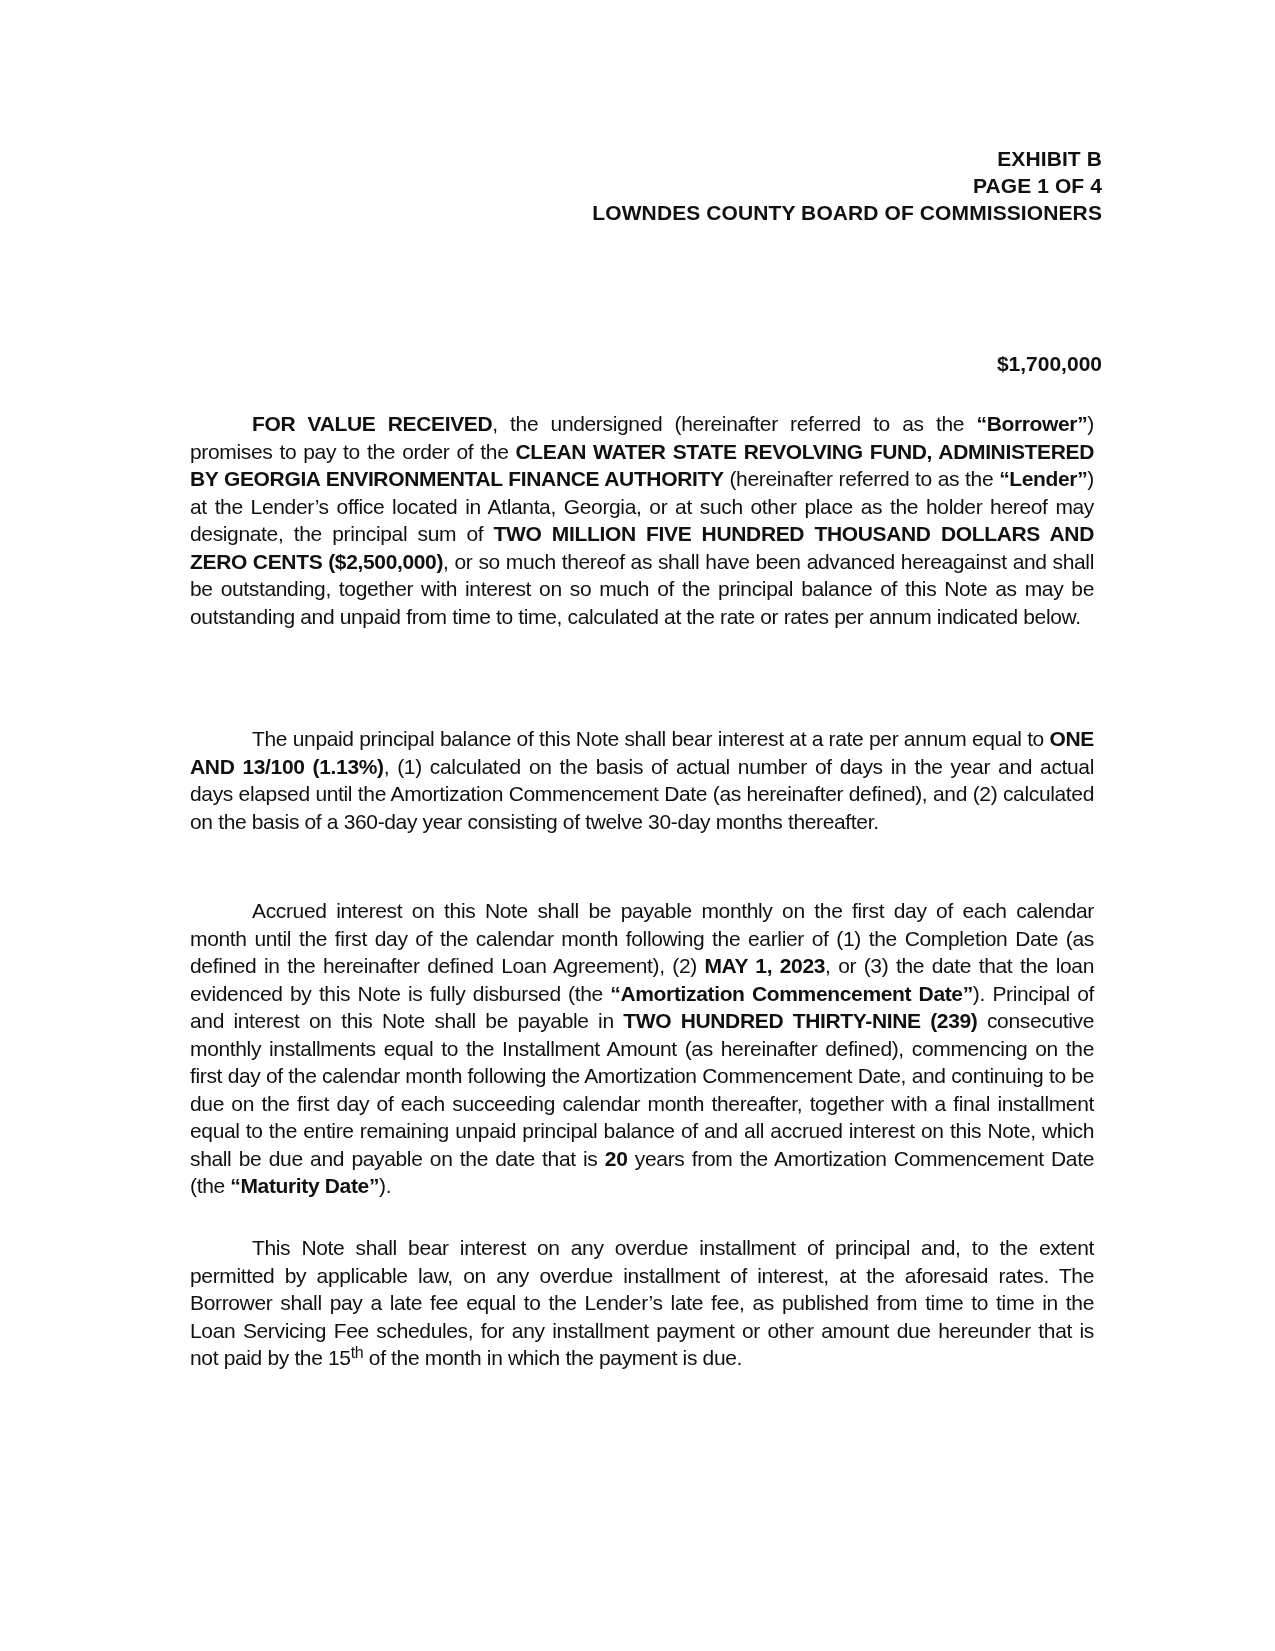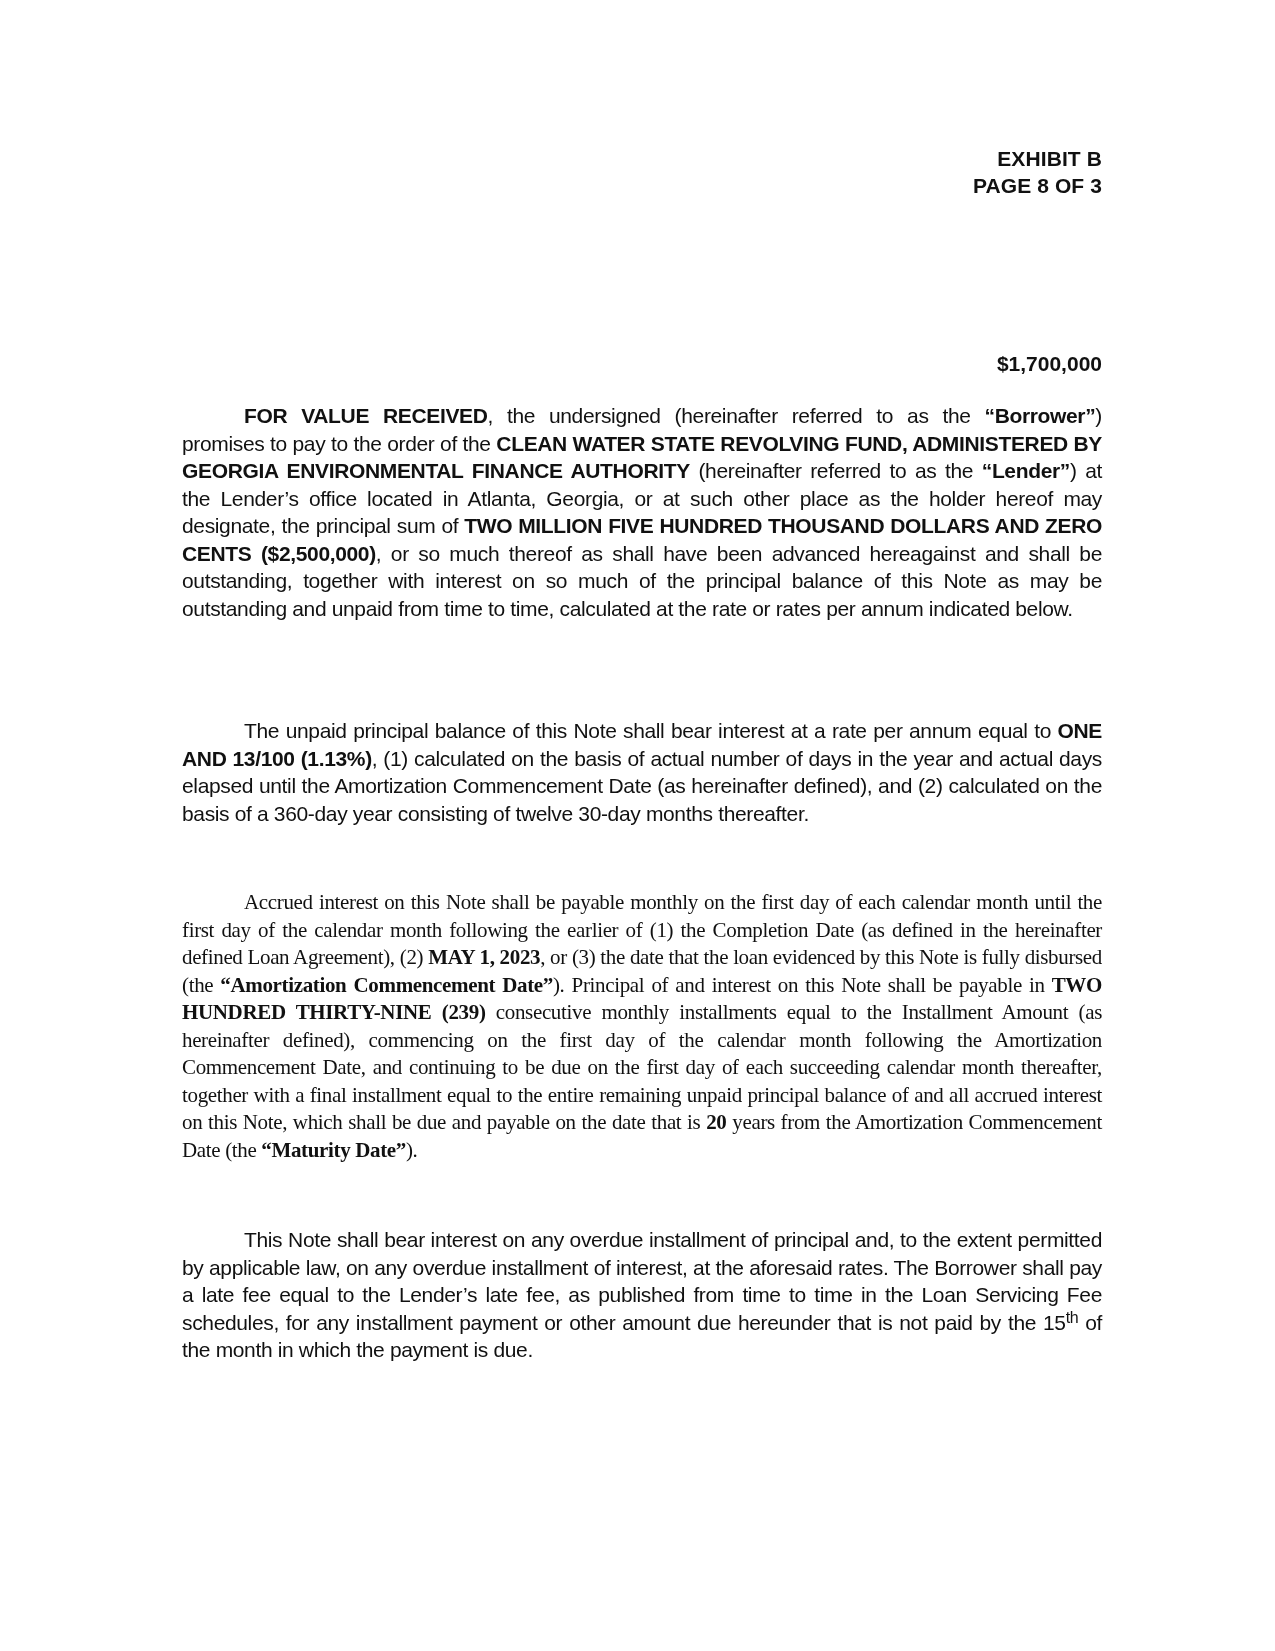--- a/index.html
+++ b/index.html
@@ -52,44 +52,45 @@
       position: absolute;
       left: 180px;
       width: 920px;
       font-size: 21px;
       line-height: 27.5px;
       text-align: justify;
       letter-spacing: -0.35px;
       word-spacing: 0px;
     }
     .body-text p {
-      margin: 0;
+      margin: 8px;
       text-indent: 62px;
     }
     .body-text b {
       font-weight: bold;
     }
     #para1 { top: 402px; }
     #para2 { top: 717px; }
-    #para3 { top: 889px; font-family: Liberation Serif, serif; }
+    #para3 { top: 889px; }
     #para4 { top: 1226px; }
     sup {
       font-size: 16px;
       line-height: 0;
       vertical-align: 7px;
     }
   </style>
 </head>
 <body>
 
 <div class="page">
 
   <div class="header-block">
     <div>EXHIBIT B</div>
-    <div>PAGE 8 OF 3</div>
+    <div>PAGE 1 OF 4</div>
+    <div>LOWNDES COUNTY BOARD OF COMMISSIONERS</div>
   </div>
 
 
   <div class="amount">$1,700,000</div>
 
   <div class="body-text" id="para1">
     <p><b>FOR VALUE RECEIVED</b><span>, the undersigned (hereinafter referred to as the </span><b>“Borrower”</b><span>) promises to pay to the order of the </span><b>CLEAN WATER STATE REVOLVING FUND, ADMINISTERED BY GEORGIA ENVIRONMENTAL FINANCE AUTHORITY</b><span> (hereinafter referred to as the </span><b>“Lender”</b><span>) at the Lender’s office located in Atlanta, Georgia, or at such other place as the holder hereof may designate, the principal sum of </span><b>TWO MILLION FIVE HUNDRED THOUSAND DOLLARS AND ZERO CENTS ($2,500,000)</b><span>, or so much thereof as shall have been advanced hereagainst and shall be outstanding, together with interest on so much of the principal balance of this Note as may be outstanding and unpaid from time to time, calculated at the rate or rates per annum indicated below.</span></p>
   </div>
 
   <div class="body-text" id="para2">

